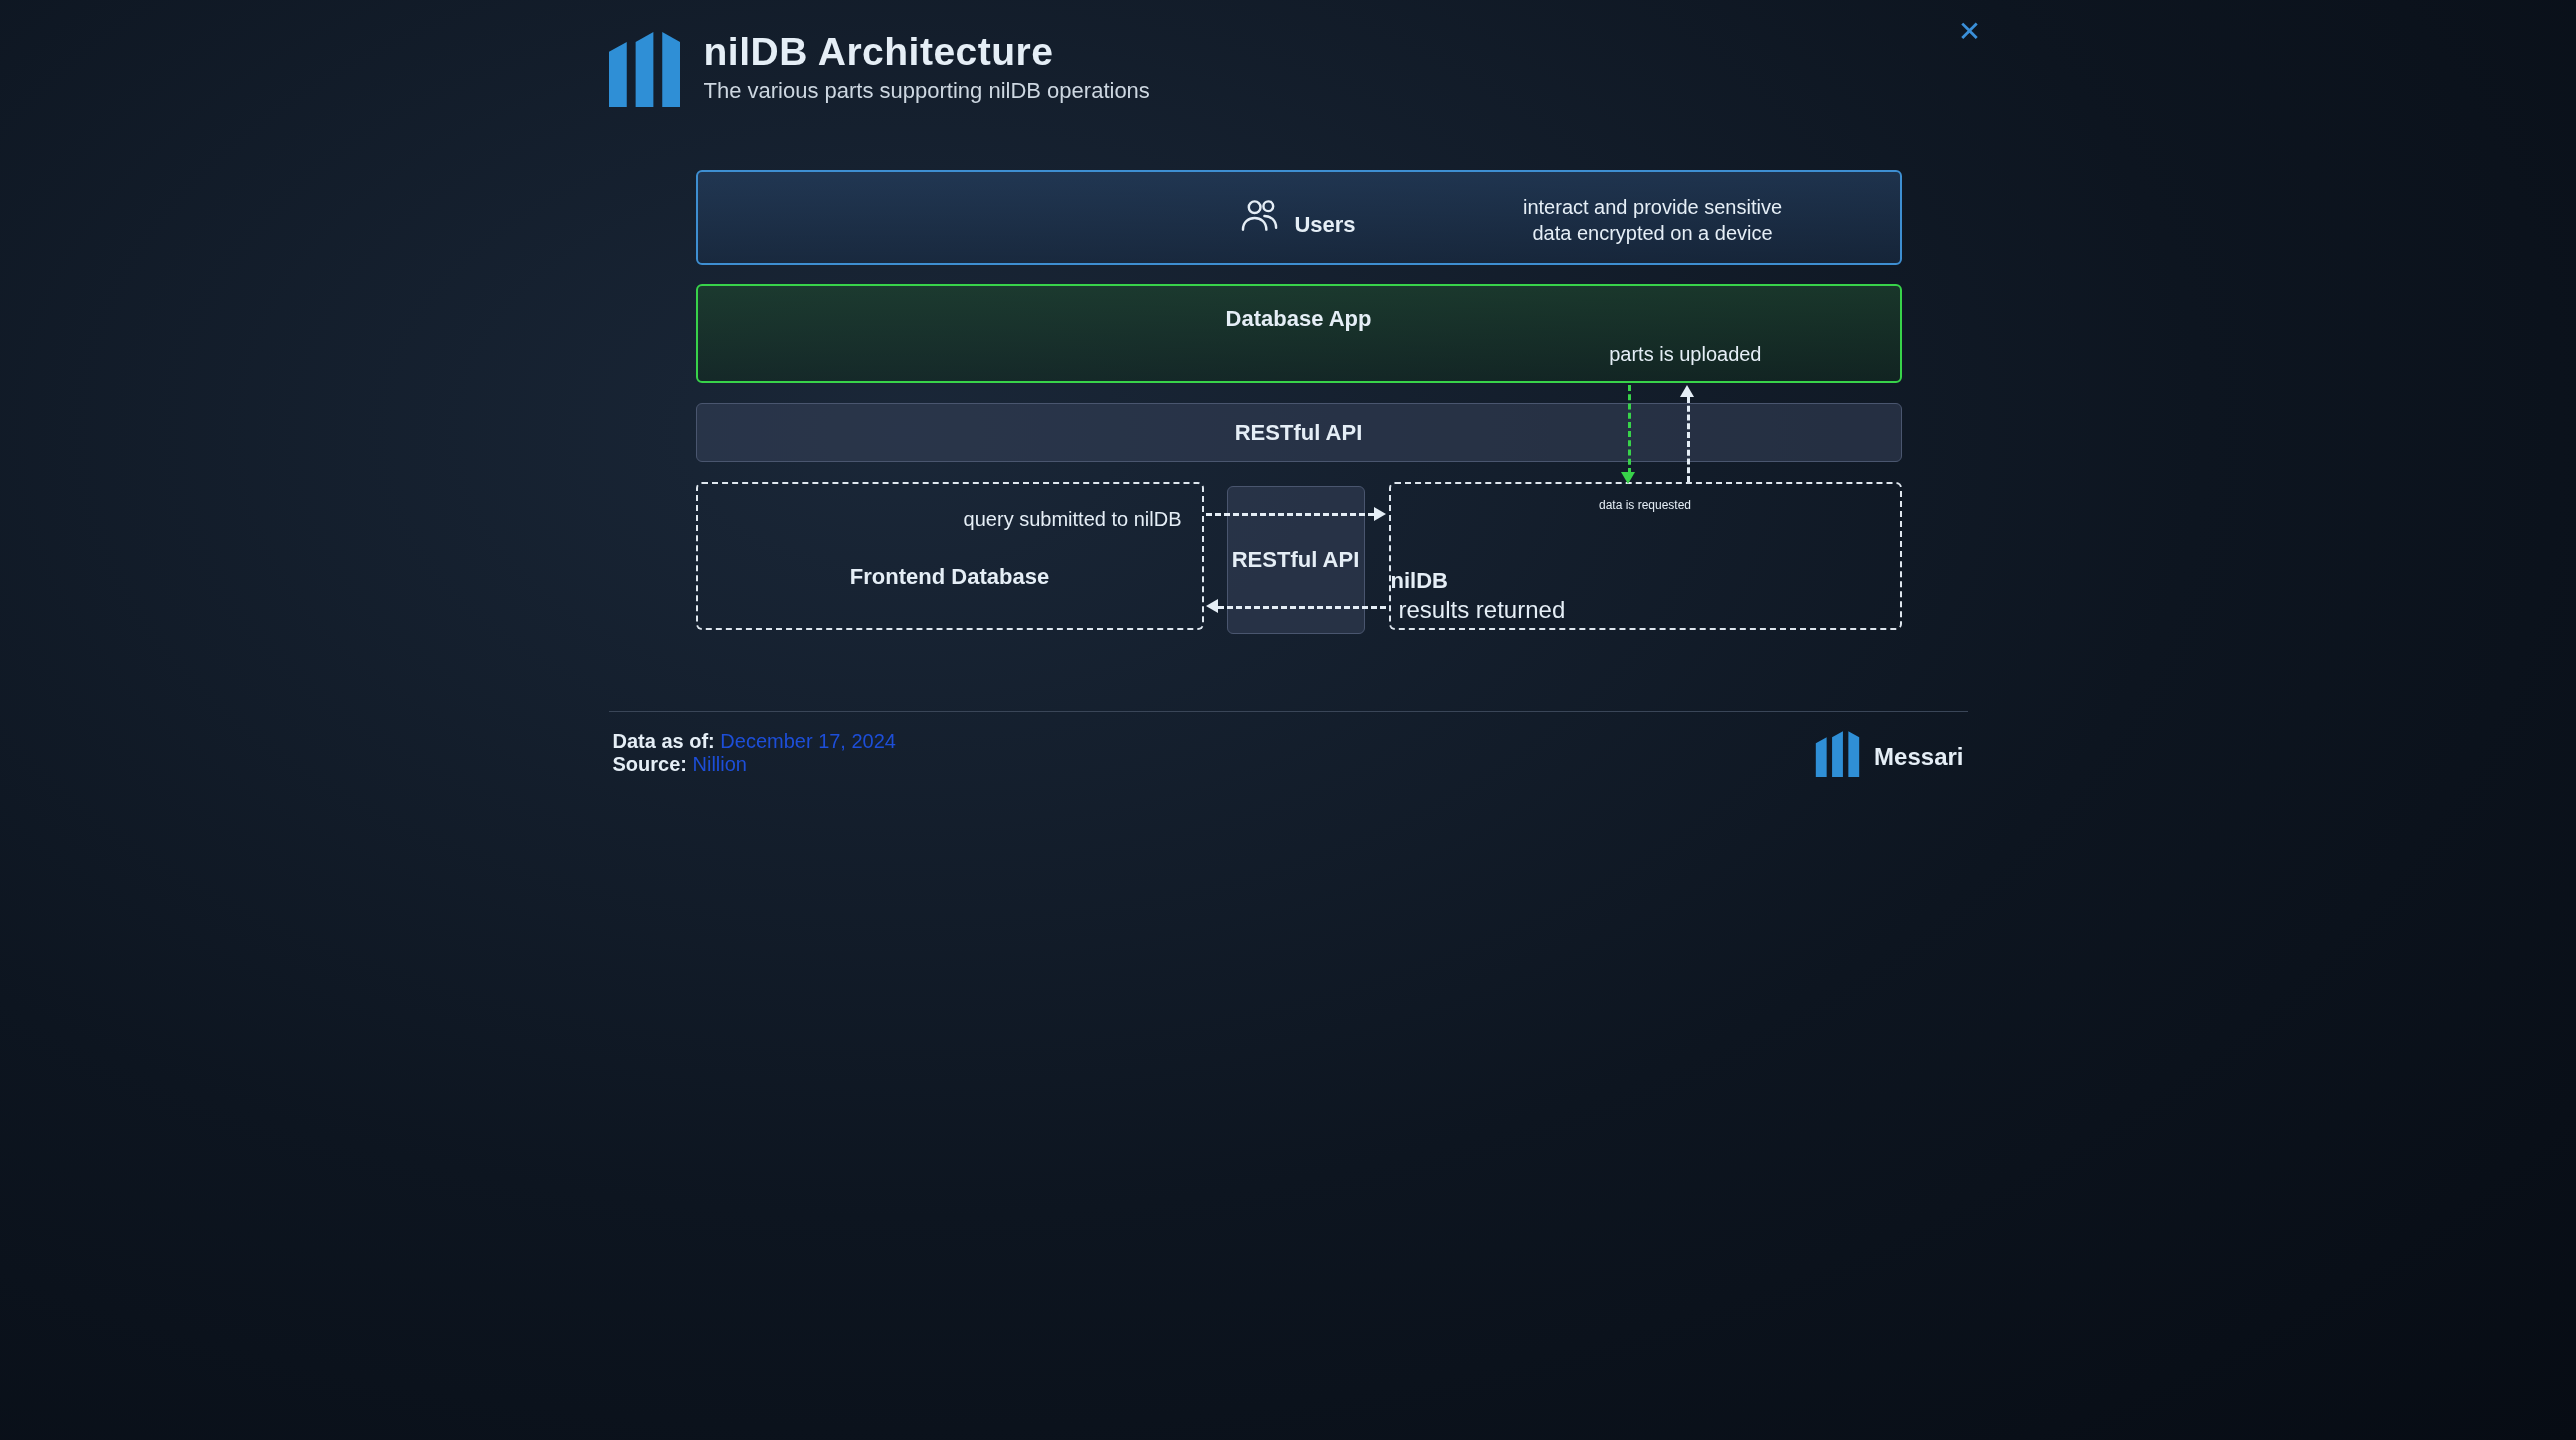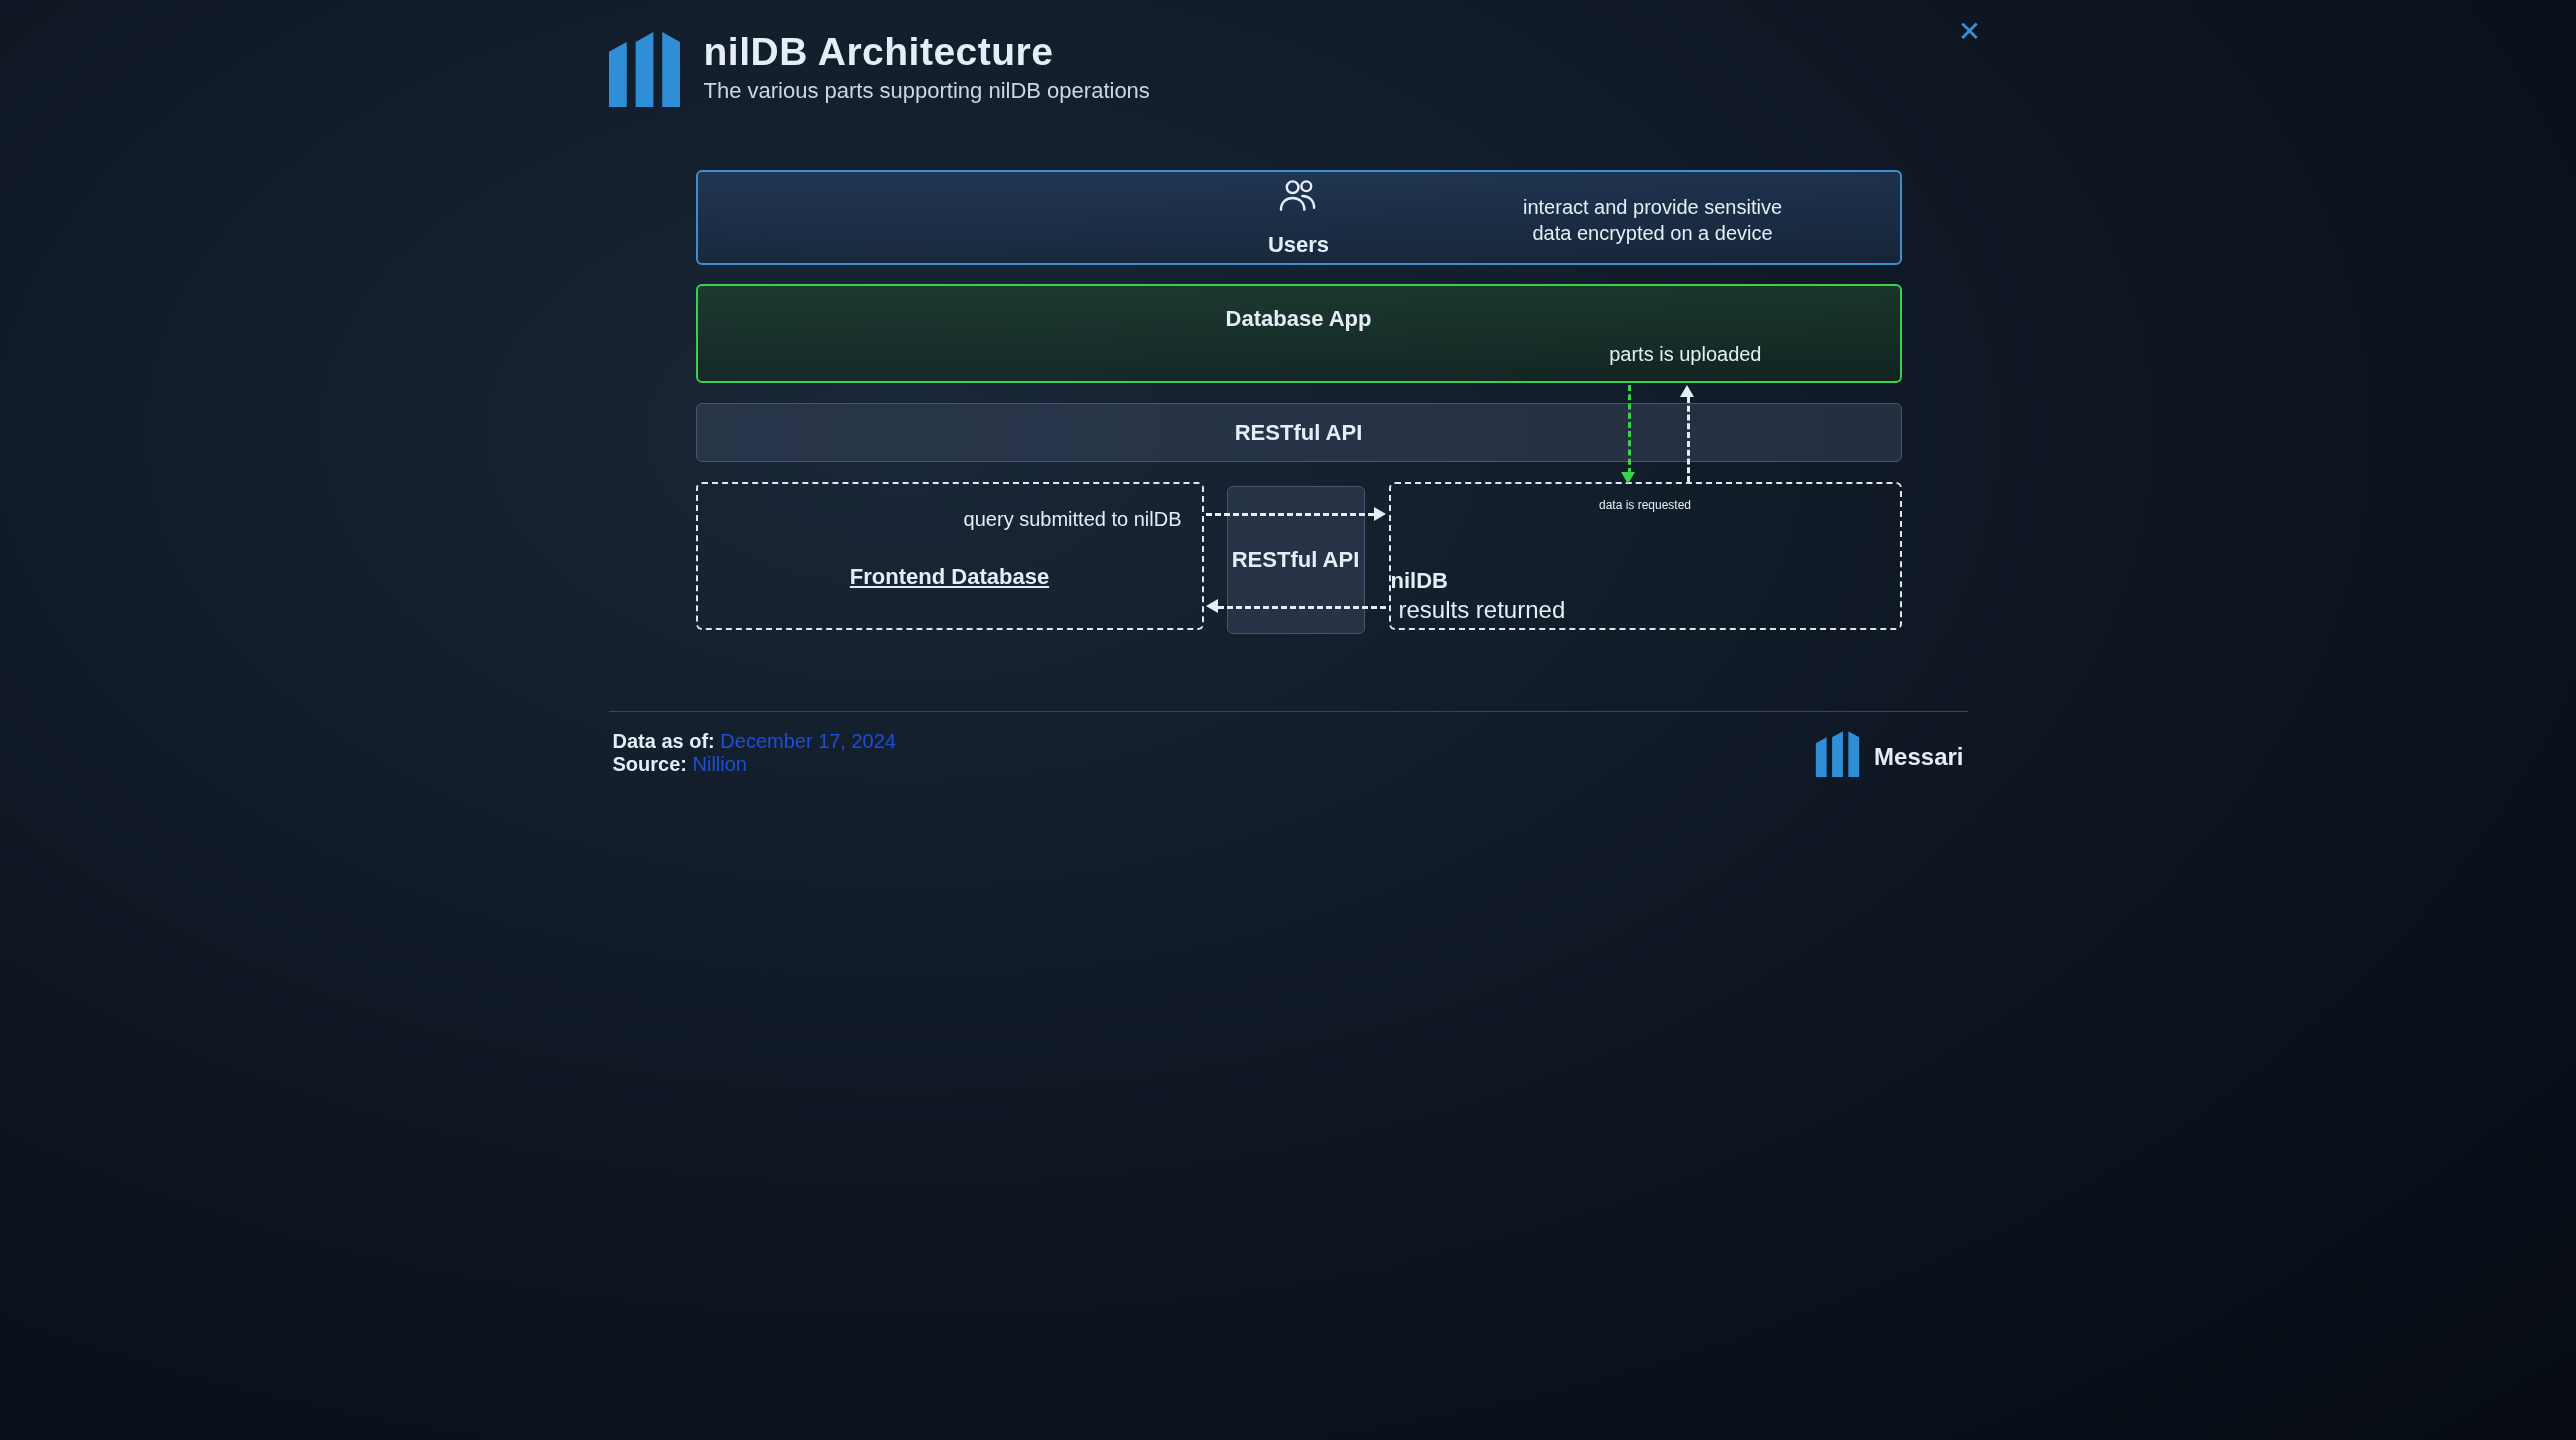--- a/index.html
+++ b/index.html
@@ -62,21 +62,21 @@
     text-align: center;
     line-height: 1.3;
     color: #e5eef6;
   }
   
   #box-users {
     left: 0; top: 0; width: 1206px; height: 95px;
     background: linear-gradient(180deg, rgba(42,72,110,.55), rgba(26,46,72,.55));
     border: 2px solid #3e8fd2;
   }
-  #box-users .label { display:flex; align-items:center; gap:14px;flex-direction:column; }
+  #box-users .label { display:flex; align-items:flex-end; gap:14px; }
   #box-users .sub { right: 109px; top: 22px; width: 276px; }
   
   #box-frontend {
     left: 0; top: 114px; width: 1206px; height: 99px;
     background: linear-gradient(180deg, rgba(30,70,45,.65), rgba(18,44,30,.55));
     border: 2px solid #38d34a;
   }
   #box-frontend .title { position:absolute; top:20px; width:100%; text-align:center; }
   #box-frontend .sub   { right:138px; bottom:14px; }
   
@@ -85,21 +85,21 @@
     background: rgba(55,65,90,.55);
     border: 1px solid #4a566f;
     font-weight: 700;
   }
   
   #box-fdb {
     left: 0; top: 312px; width: 508px; height: 148px;
     border: 2px dashed #dfe7ef;
     flex-direction: column;
   }
-  #box-fdb .title { position:absolute; bottom:38px; width:100%; text-align:center; font-weight:700;text-decoration:underline; }
+  #box-fdb .title { position:absolute; bottom:38px; width:100%; text-align:center; font-weight:700; }
   #box-fdb .sub   { top:22px; right:20px; font-size:20px; }
   #box-restbox {
     left: 531px; top: 316px; width: 138px; height: 148px;
     background: rgba(55,65,90,.55);
     border: 1px solid #4a566f;
     font-weight:700; text-align:center; line-height:1.2;
   }
   #box-nildb {
     left: 693px; top: 312px; width: 513px; height: 148px;
     border: 2px dashed #dfe7ef;

